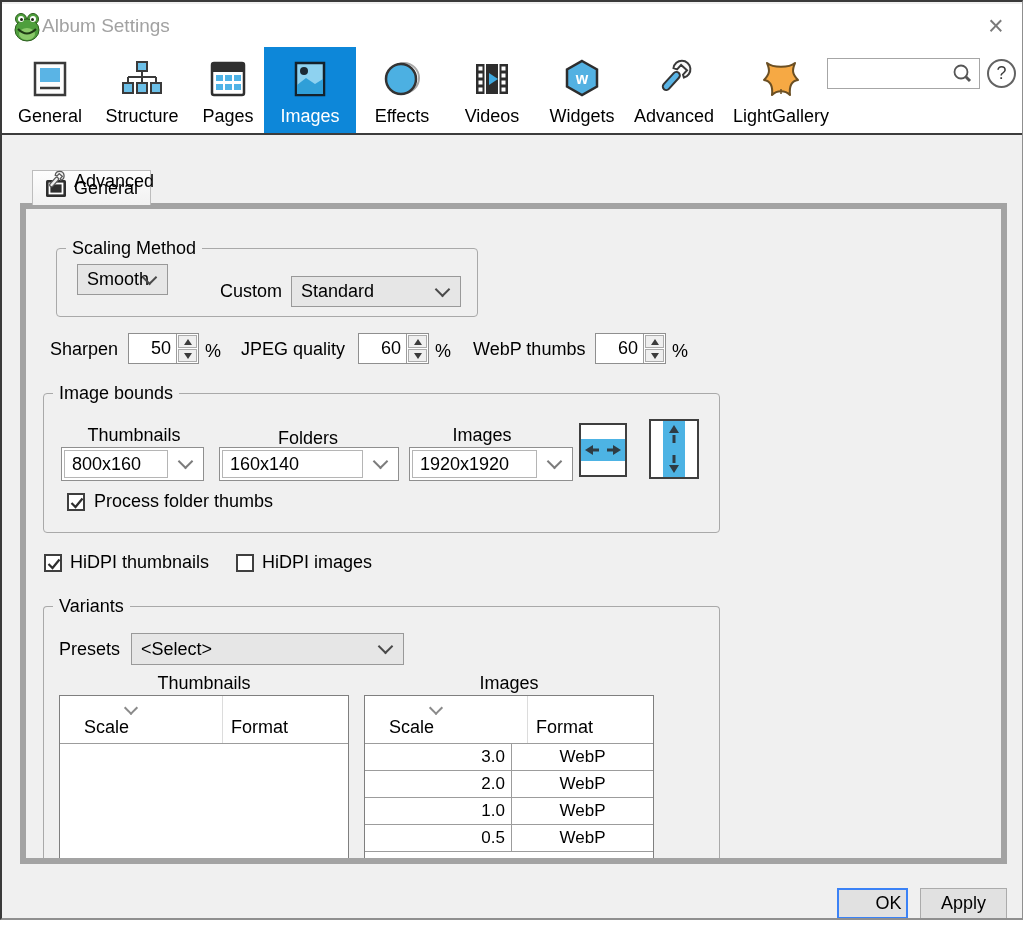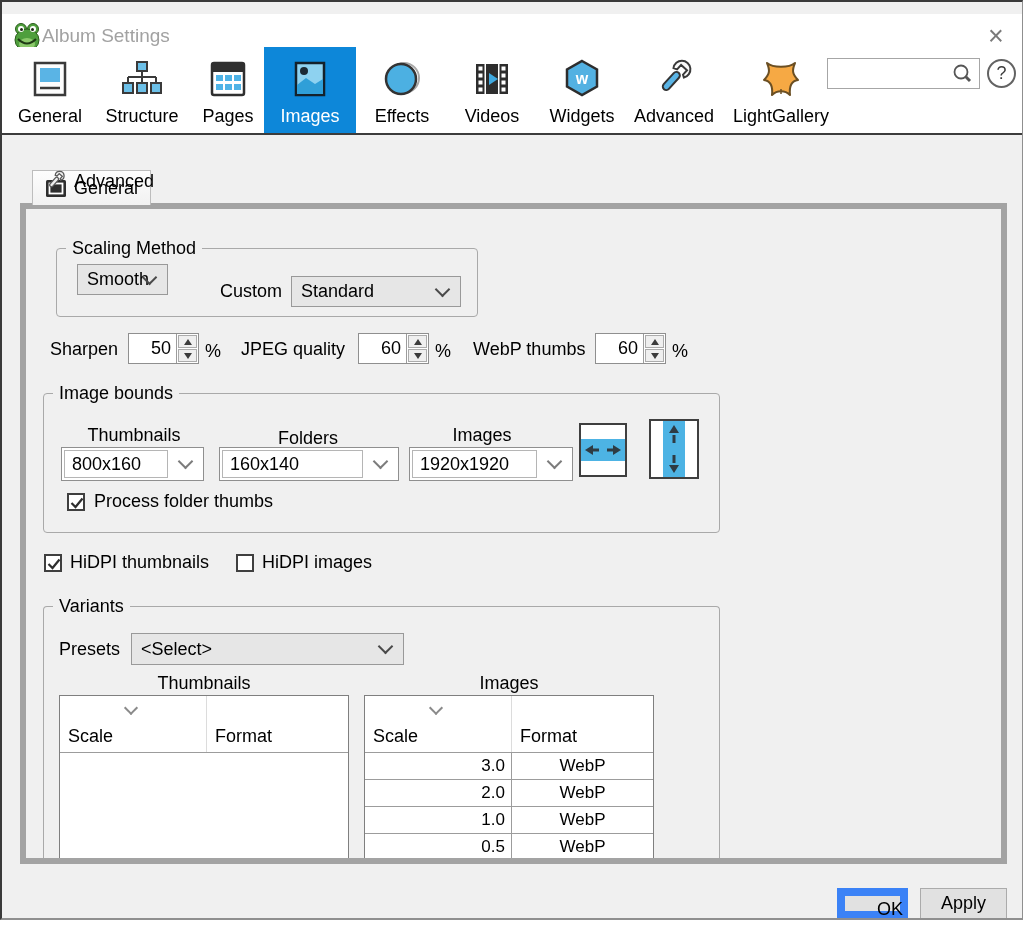--- a/index.html
+++ b/index.html
@@ -1,21 +1,21 @@
 <!DOCTYPE html>
 <html><head>
 <meta charset="utf-8">
 <style>
   html,body{margin:0;padding:0;background:#fff;font-family:"Liberation Sans",sans-serif;}
   body{width:1023px;height:933px;position:relative;overflow:hidden;color:#000;}
   #window{position:absolute;left:0;top:0;width:1023px;height:920px;background:#f0f0f0;
     border-style:solid;border-width:2px 1px 2px 2px;border-color:#3a3a3a #8f8f8f #8f8f8f #3a3a3a;
     box-sizing:border-box;overflow:hidden;}
   
-  .titlebar{position:absolute;left:0;top:12px;right:0;height:45px;background:#fff;padding-left:32px;}
+  .titlebar{position:absolute;left:0;top:2px;right:0;height:45px;background:#fff;padding-left:32px;}
   .frog{position:absolute;left:12px;top:8px;}
   .title-text{position:absolute;left:40px;top:11px;font-size:19px;color:#a2a2a2;white-space:nowrap;}
   .close-btn{position:absolute;right:8px;top:4px;width:36px;height:36px;font-size:27px;color:#7a7a7a;
     text-align:center;line-height:36px;}
   
   .toolbar{position:absolute;left:0;top:45px;right:0;height:88px;background:#fff;
     border-bottom:2px solid #3c3c3c;display:flex;align-items:stretch;padding-left:6px;box-sizing:border-box;}
   .titem{display:flex;flex-direction:column;align-items:center;justify-content:flex-end;
     font-size:18px;padding-bottom:6px;box-sizing:border-box;}
   .titem .ticon{width:44px;height:46px;display:flex;align-items:center;justify-content:center;margin-bottom:3px;}
@@ -61,35 +61,35 @@
     border-left:4px solid transparent;border-right:4px solid transparent;border-top:6px solid #3c3c3c;}
   
   .cb{position:absolute;width:18px;height:18px;border:2px solid #3f3f3f;background:#fff;box-sizing:border-box;}
   .cb svg{display:none;position:absolute;left:-1px;top:-1px;}
   .cb.checked svg{display:block;}
   
   .fitbtn{position:absolute;background:#fff;border:2px solid #3f3f3f;box-sizing:border-box;}
   
   .tcaption{position:absolute;font-size:18px;text-align:center;white-space:nowrap;}
   .table{position:absolute;background:#fff;border:1px solid #7f7f7f;box-sizing:border-box;font-size:17px;}
-  .thead{height:57px;border-bottom:1px solid #9c9c9c;display:flex;box-sizing:border-box;position:relative;}
+  .thead{height:48px;border-bottom:1px solid #9c9c9c;display:flex;box-sizing:border-box;position:relative;padding-left:16px;}
   .th{display:flex;align-items:flex-end;padding:0 0 5px 8px;font-size:18px;box-sizing:border-box;}
   .th.c0{width:147px;border-right:1px solid #dcdcdc;}
   .th.c1{flex:1;}
   .sort-chev{position:absolute;left:66px;top:7px;width:8px;height:8px;
     border-right:2px solid #8a8a8a;border-bottom:2px solid #8a8a8a;transform:rotate(45deg);}
   .tbody .trow{height:27px;display:flex;border-bottom:1px solid #9c9c9c;box-sizing:border-box;}
   .trow .tcell{line-height:25px;box-sizing:border-box;}
   .trow .c0{width:147px;border-right:1px solid #9c9c9c;text-align:right;padding-right:6px;}
   .trow .c1{flex:1;text-align:center;}
   .empty-row{height:25px;border-bottom:1px solid #9c9c9c;}
   
   .btn{position:absolute;height:31px;background:#e1e1e1;font-size:18px;text-align:center;
     box-sizing:border-box;white-space:nowrap;}
-  .btn.default{border:8px solid #3b82f6;line-height:26px;padding-left:32px;}
+  .btn.default{border:2px solid #3b82f6;line-height:26px;padding-left:32px;}
   .btn.normal{border:1px solid #ababab;line-height:28px;}
 </style>
 </head>
 <body>
 
 <div id="window">
 
   <div class="titlebar">
     <span class="frog">
       <svg width="26" height="32" viewBox="0 0 26 32">

